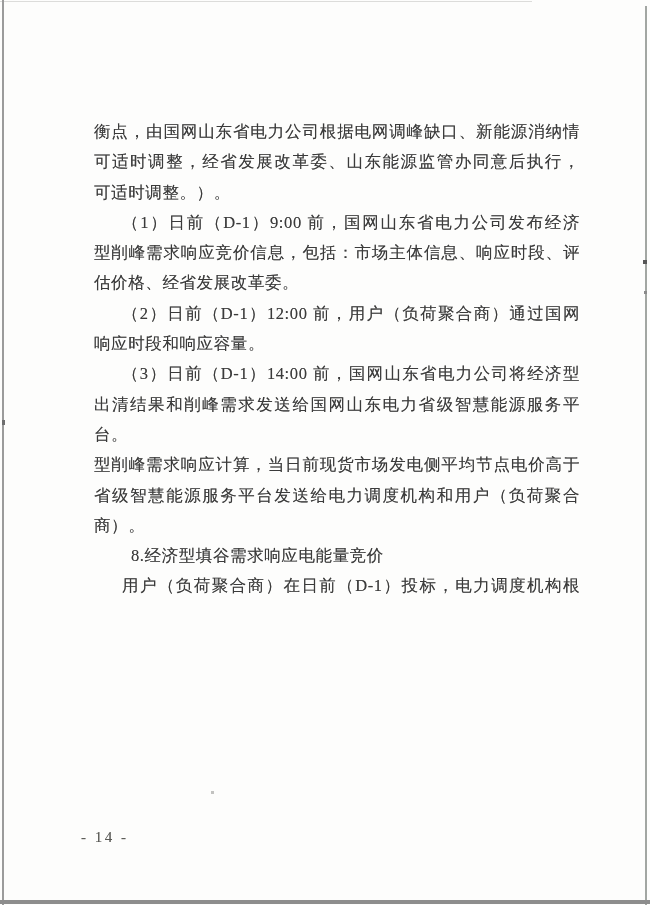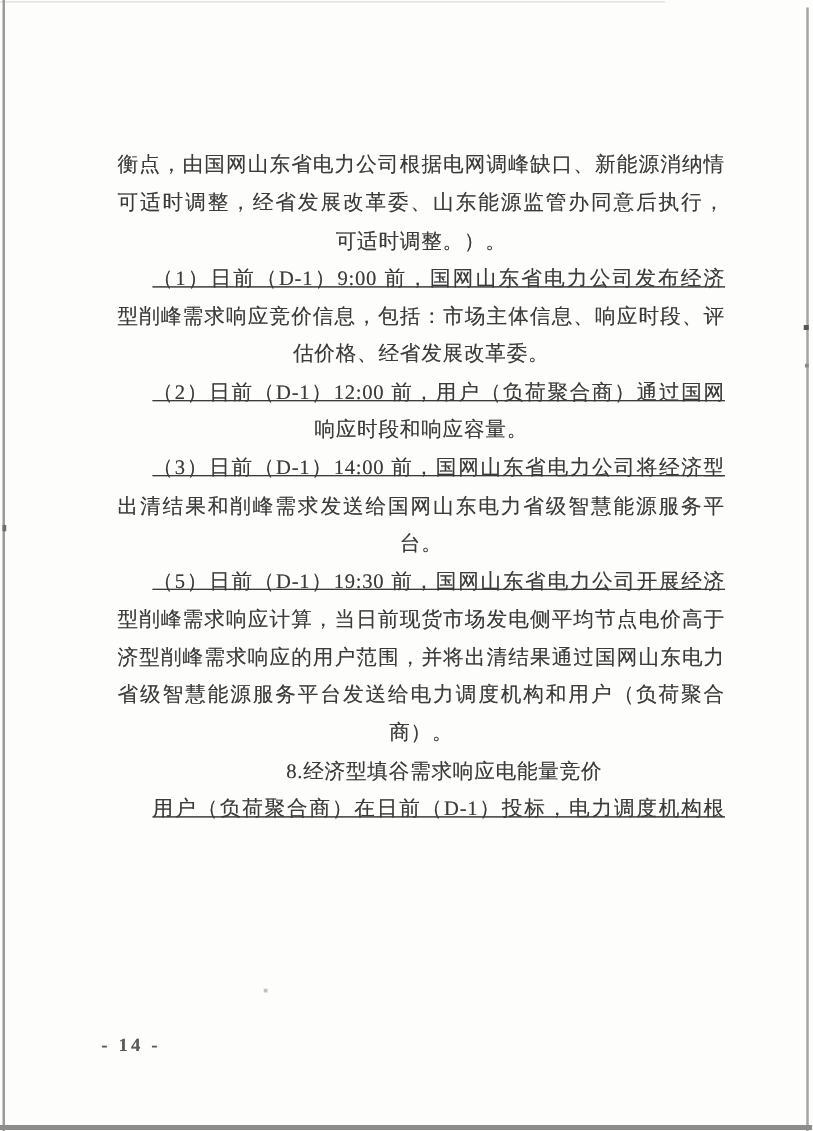--- a/index.html
+++ b/index.html
@@ -44,39 +44,38 @@
     position: absolute;
     left: 84px;
     top: 117px;
     width: 486px;
     font-size: 16.5px;
     line-height: 30.3px;
     letter-spacing: 0.6px;
     text-shadow: 0 0 0.5px rgba(70,70,70,0.55);
     margin-left: 10px;
   }
-  .line { height: 30.3px; white-space: pre; text-align: center; }
+  .line { height: 30.3px; white-space: pre; text-align: left; }
   .line.fill {
     white-space: normal;
     text-align: justify;
     text-align-last: justify;
   }
   .line.indent { padding-left: 28px; }
-  .line.indent.fill { padding-left: 28px; text-decoration: underline; }
+  .line.indent.fill { padding-left: 28px; }
   .line.heading-indent { padding-left: 37px; }
 
   .page-number {
     position: absolute;
     left: 81px;
     top: 829px;
     font-size: 15px;
     letter-spacing: 2.5px;
     color: #5a5a56;
     text-shadow: 0 0 0.5px rgba(90,90,90,0.5);
-    font-weight: bold;
   }
 </style>
 </head>
 <body>
 
 <div class="page">
   <div class="edge-top"></div>
   <div class="edge-left"></div>
   <div class="edge-right"></div>
   <div class="edge-bottom"></div>
@@ -91,23 +90,21 @@
       <div class="line fill">可适时调整，经省发展改革委、山东能源监管办同意后执行，</div>
       <div class="line">可适时调整。）。</div>
       <div class="line fill indent">（1）日前（D-1）9:00 前，国网山东省电力公司发布经济</div>
       <div class="line fill">型削峰需求响应竞价信息，包括：市场主体信息、响应时段、评</div>
       <div class="line">估价格、经省发展改革委。</div>
       <div class="line fill indent">（2）日前（D-1）12:00 前，用户（负荷聚合商）通过国网</div>
       <div class="line">响应时段和响应容量。</div>
       <div class="line fill indent">（3）日前（D-1）14:00 前，国网山东省电力公司将经济型</div>
       <div class="line fill">出清结果和削峰需求发送给国网山东电力省级智慧能源服务平</div>
       <div class="line">台。</div>
-      <div class="line fill indent">（5）日前（D-1）19:30 前，国网山东省电力公司开展经济</div>
       <div class="line fill">型削峰需求响应计算，当日前现货市场发电侧平均节点电价高于</div>
-      <div class="line fill">济型削峰需求响应的用户范围，并将出清结果通过国网山东电力</div>
       <div class="line fill">省级智慧能源服务平台发送给电力调度机构和用户（负荷聚合</div>
       <div class="line">商）。</div>
       <div class="line heading-indent">8.经济型填谷需求响应电能量竞价</div>
       <div class="line fill indent">用户（负荷聚合商）在日前（D-1）投标，电力调度机构根</div>
     </div>
 
   <div class="page-number">- 14 -</div>
 </div>
 
 </body></html>

